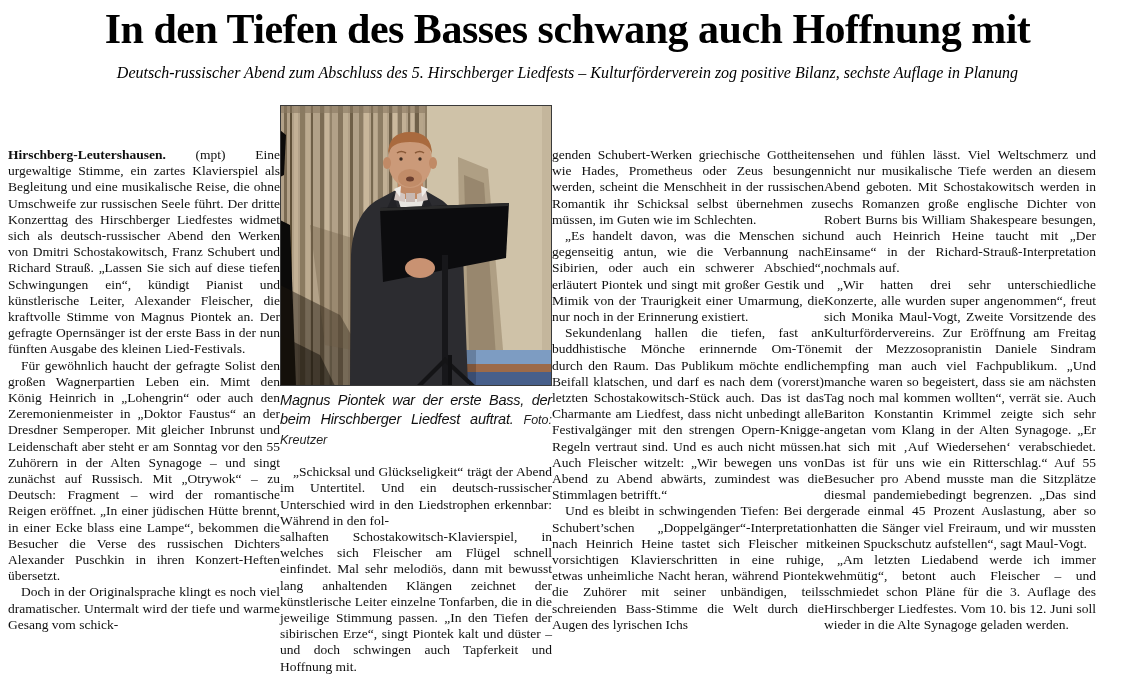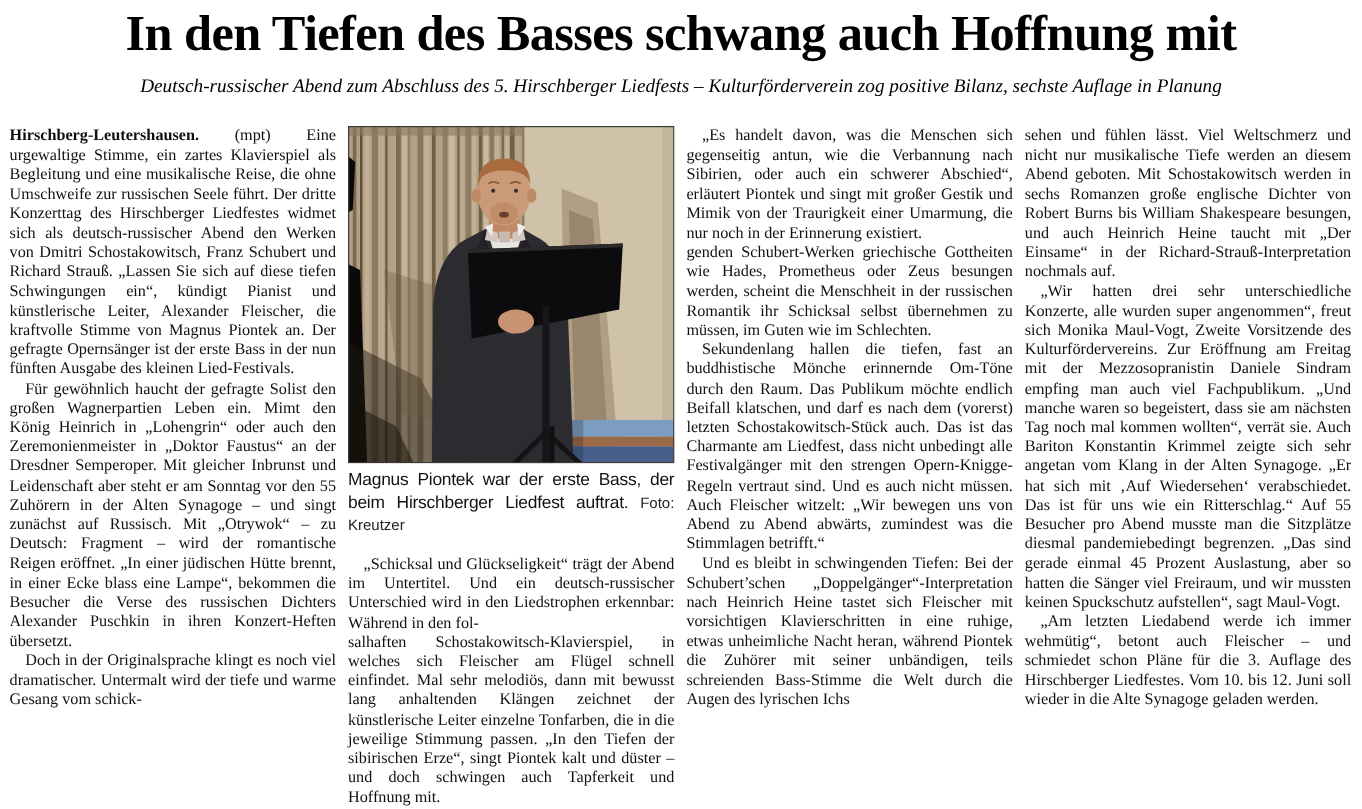--- a/index.html
+++ b/index.html
@@ -2,30 +2,30 @@
 <html lang="de"><head>
 <meta charset="utf-8">
 <style>
   html,body{margin:0;padding:0;background:#ffffff;}
   body{width:1135px;height:674px;overflow:hidden;font-family:"Liberation Serif",serif;color:#0f0f0f;}
   .page{padding:6px 8px 12px 8px;}
   .headline{font-size:42px;line-height:47px;font-weight:bold;text-align:center;margin:0 0 7px 0;
     letter-spacing:-0.5px;white-space:nowrap;color:#000;}
   .subheadline{font-size:16px;line-height:25px;font-weight:normal;font-style:italic;text-align:center;
     margin:0 0 20px 0;white-space:nowrap;color:#000;}
-  .cols{display:flex;gap:10px;height:570px;overflow:hidden;}
+  .cols{display:flex;height:570px;overflow:hidden;align-items:center;}
   .col{width:272px;flex:0 0 272px;text-align:justify;font-size:13.5px;line-height:16.2px;
     hyphens:auto;-webkit-hyphens:auto;}
   .para{margin:0;text-indent:0;}
   .para.ind{text-indent:13px;}
   .para b.lead{font-weight:bold;}
   figure{margin:0 0 14px 0;padding:0;}
   .photo-frame{width:272px;height:281px;overflow:hidden;background:#b2a188;}
   figcaption{font-family:"Liberation Sans",sans-serif;font-size:14.5px;line-height:19px;
-    letter-spacing:-0.2px;text-align:justify;margin-top:5px;color:#111;}
+    letter-spacing:-0.2px;text-align:justify;margin-top:5px;color:#111;font-style:italic;}
   figcaption .credit{font-size:12.5px;letter-spacing:0;color:#222;}
 </style>
 </head>
 <body>
 
 <div class="page">
   <h1 class="headline">In den Tiefen des Basses schwang auch Hoffnung mit</h1>
   <h2 class="subheadline">Deutsch-russischer Abend zum Abschluss des 5. Hirschberger Liedfests – Kulturförderverein zog positive Bilanz, sechste Auflage in Planung</h2>
 
   <div class="cols">
@@ -155,22 +155,22 @@
           <span class="credit"><span>Foto:</span> <span>Kreutzer</span></span>
         </figcaption>
       </figure>
       <div>
           <p class="para ind">„Schicksal und Glückseligkeit“ trägt der Abend im Untertitel. Und ein deutsch-russischer Unterschied wird in den Liedstrophen erkennbar: Während in den fol-</p>
           <p class="para">salhaften Schostakowitsch-Klavierspiel, in welches sich Fleischer am Flügel schnell einfindet. Mal sehr melodiös, dann mit bewusst lang anhaltenden Klängen zeichnet der künstlerische Leiter einzelne Tonfarben, die in die jeweilige Stimmung passen. „In den Tiefen der sibirischen Erze“, singt Piontek kalt und düster – und doch schwingen auch Tapferkeit und Hoffnung mit.</p>
         </div>
     </div>
 
     <div class="col">
+        <p class="para">genden Schubert-Werken griechische Gottheiten wie Hades, Prometheus oder Zeus besungen werden, scheint die Menschheit in der russischen Romantik ihr Schicksal selbst übernehmen zu müssen, im Guten wie im Schlechten.</p>
         <p class="para ind">„Es handelt davon, was die Menschen sich gegenseitig antun, wie die Verbannung nach Sibirien, oder auch ein schwerer Abschied“, erläutert Piontek und singt mit großer Gestik und Mimik von der Traurigkeit einer Umarmung, die nur noch in der Erinnerung existiert.</p>
-        <p class="para">genden Schubert-Werken griechische Gottheiten wie Hades, Prometheus oder Zeus besungen werden, scheint die Menschheit in der russischen Romantik ihr Schicksal selbst übernehmen zu müssen, im Guten wie im Schlechten.</p>
         <p class="para ind">Sekundenlang hallen die tiefen, fast an buddhistische Mönche erinnernde Om-Töne durch den Raum. Das Publikum möchte endlich Beifall klatschen, und darf es nach dem (vorerst) letzten Schostakowitsch-Stück auch. Das ist das Charmante am Liedfest, dass nicht unbedingt alle Festivalgänger mit den strengen Opern-Knigge-Regeln vertraut sind. Und es auch nicht müssen. Auch Fleischer witzelt: „Wir bewegen uns von Abend zu Abend abwärts, zumindest was die Stimmlagen betrifft.“</p>
         <p class="para ind">Und es bleibt in schwingenden Tiefen: Bei der Schubert’schen „Doppelgänger“-Interpretation nach Heinrich Heine tastet sich Fleischer mit vorsichtigen Klavierschritten in eine ruhige, etwas unheimliche Nacht heran, während Piontek die Zuhörer mit seiner unbändigen, teils schreienden Bass-Stimme die Welt durch die Augen des lyrischen Ichs</p>
       </div>
     <div class="col">
         <p class="para">sehen und fühlen lässt. Viel Weltschmerz und nicht nur musikalische Tiefe werden an diesem Abend geboten. Mit Schostakowitsch werden in sechs Romanzen große englische Dichter von Robert Burns bis William Shakespeare besungen, und auch Heinrich Heine taucht mit „Der Einsame“ in der Richard-Strauß-Interpretation nochmals auf.</p>
         <p class="para ind">„Wir hatten drei sehr unterschiedliche Konzerte, alle wurden super angenommen“, freut sich Monika Maul-Vogt, Zweite Vorsitzende des Kulturfördervereins. Zur Eröffnung am Freitag mit der Mezzosopranistin Daniele Sindram empfing man auch viel Fachpublikum. „Und manche waren so begeistert, dass sie am nächsten Tag noch mal kommen wollten“, verrät sie. Auch Bariton Konstantin Krimmel zeigte sich sehr angetan vom Klang in der Alten Synagoge. „Er hat sich mit ‚Auf Wiedersehen‘ verabschiedet. Das ist für uns wie ein Ritterschlag.“ Auf 55 Besucher pro Abend musste man die Sitzplätze diesmal pandemiebedingt begrenzen. „Das sind gerade einmal 45 Prozent Auslastung, aber so hatten die Sänger viel Freiraum, und wir mussten keinen Spuckschutz aufstellen“, sagt Maul-Vogt.</p>
         <p class="para ind">„Am letzten Liedabend werde ich immer wehmütig“, betont auch Fleischer – und schmiedet schon Pläne für die 3. Auflage des Hirschberger Liedfestes. Vom 10. bis 12. Juni soll wieder in die Alte Synagoge geladen werden.</p>
       </div>
   </div>
 </div>

